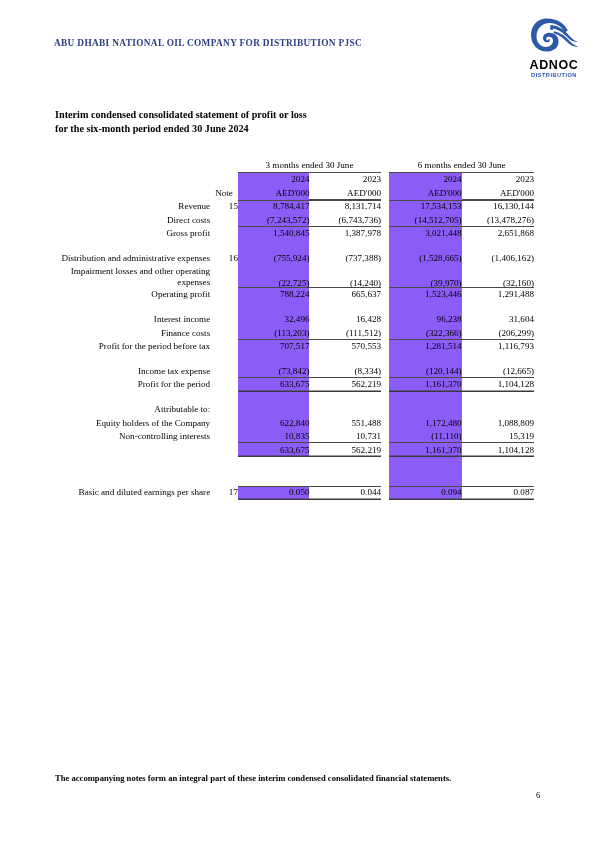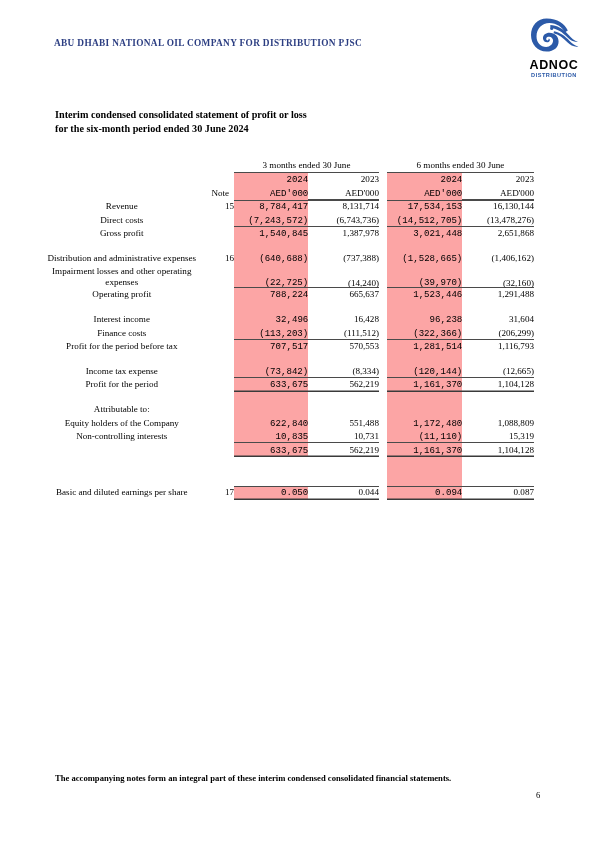--- a/index.html
+++ b/index.html
@@ -89,31 +89,31 @@
     border-collapse: collapse;
     font-size: 9.1px;
     margin-top: 16px;
   }
   #statement-table td, #statement-table th {
     padding: 0;
     vertical-align: bottom;
     font-weight: normal;
   }
 
-  .c-label { width: 200px; text-align: center; padding-right: 4px; }
+  .c-label { width: 200px; text-align: right; padding-right: 4px; }
   .c-note  { width: 30px;  text-align: right; padding-right: 9px; }
   .c-num   { width: 78px;  text-align: right; padding-right: 7px; }
   .c-gap   { width: 10px; }
 
   tr.row { height: 13.6px; }
   tr.row td { height: 13.6px; line-height: 13.2px; }
   tr.spacer td { height: 11px; line-height: 11px; }
   tr.spacer-sm td { height: 7px; line-height: 7px; }
 
-  .shade { background: #fca5a5; font-family: Liberation Mono, monospace; }
+  .shade { background: #8b5cf6; }
 
   .bold { font-weight: bold; }
 
   
   .rule-top   { box-shadow: inset 0 1.05px 0 0 #4a4a4a; }
   .rule-bot   { box-shadow: inset 0 -1.05px 0 0 #4a4a4a; }
   .rule-thick-bot { box-shadow: inset 0 -1.4px 0 0 #3a3a3a; }
   .rule-top-thickbot { box-shadow: inset 0 1.05px 0 0 #4a4a4a, inset 0 -1.4px 0 0 #3a3a3a; }
 
   
@@ -245,21 +245,21 @@
     <td class="shade"></td>
         <td></td>
     <td></td>
     <td class="shade"></td>
         <td></td>
   </tr>
 
   <tr class="row">
     <td class="c-label">Distribution and administrative expenses</td>
     <td class="c-note">16</td>
-    <td class="c-num bold shade">(640,688)</td>
+    <td class="c-num bold shade">(755,924)</td>
     <td class="c-num">(737,388)</td>
     <td></td>
     <td class="c-num bold shade">(1,528,665)</td>
     <td class="c-num">(1,406,162)</td>
   </tr>
 
 
   <tr>
     <td class="c-label label-2line" style="padding-top:1px; padding-bottom:1px;">Impairment losses and other operating expenses</td>
     <td class="c-note"></td>

